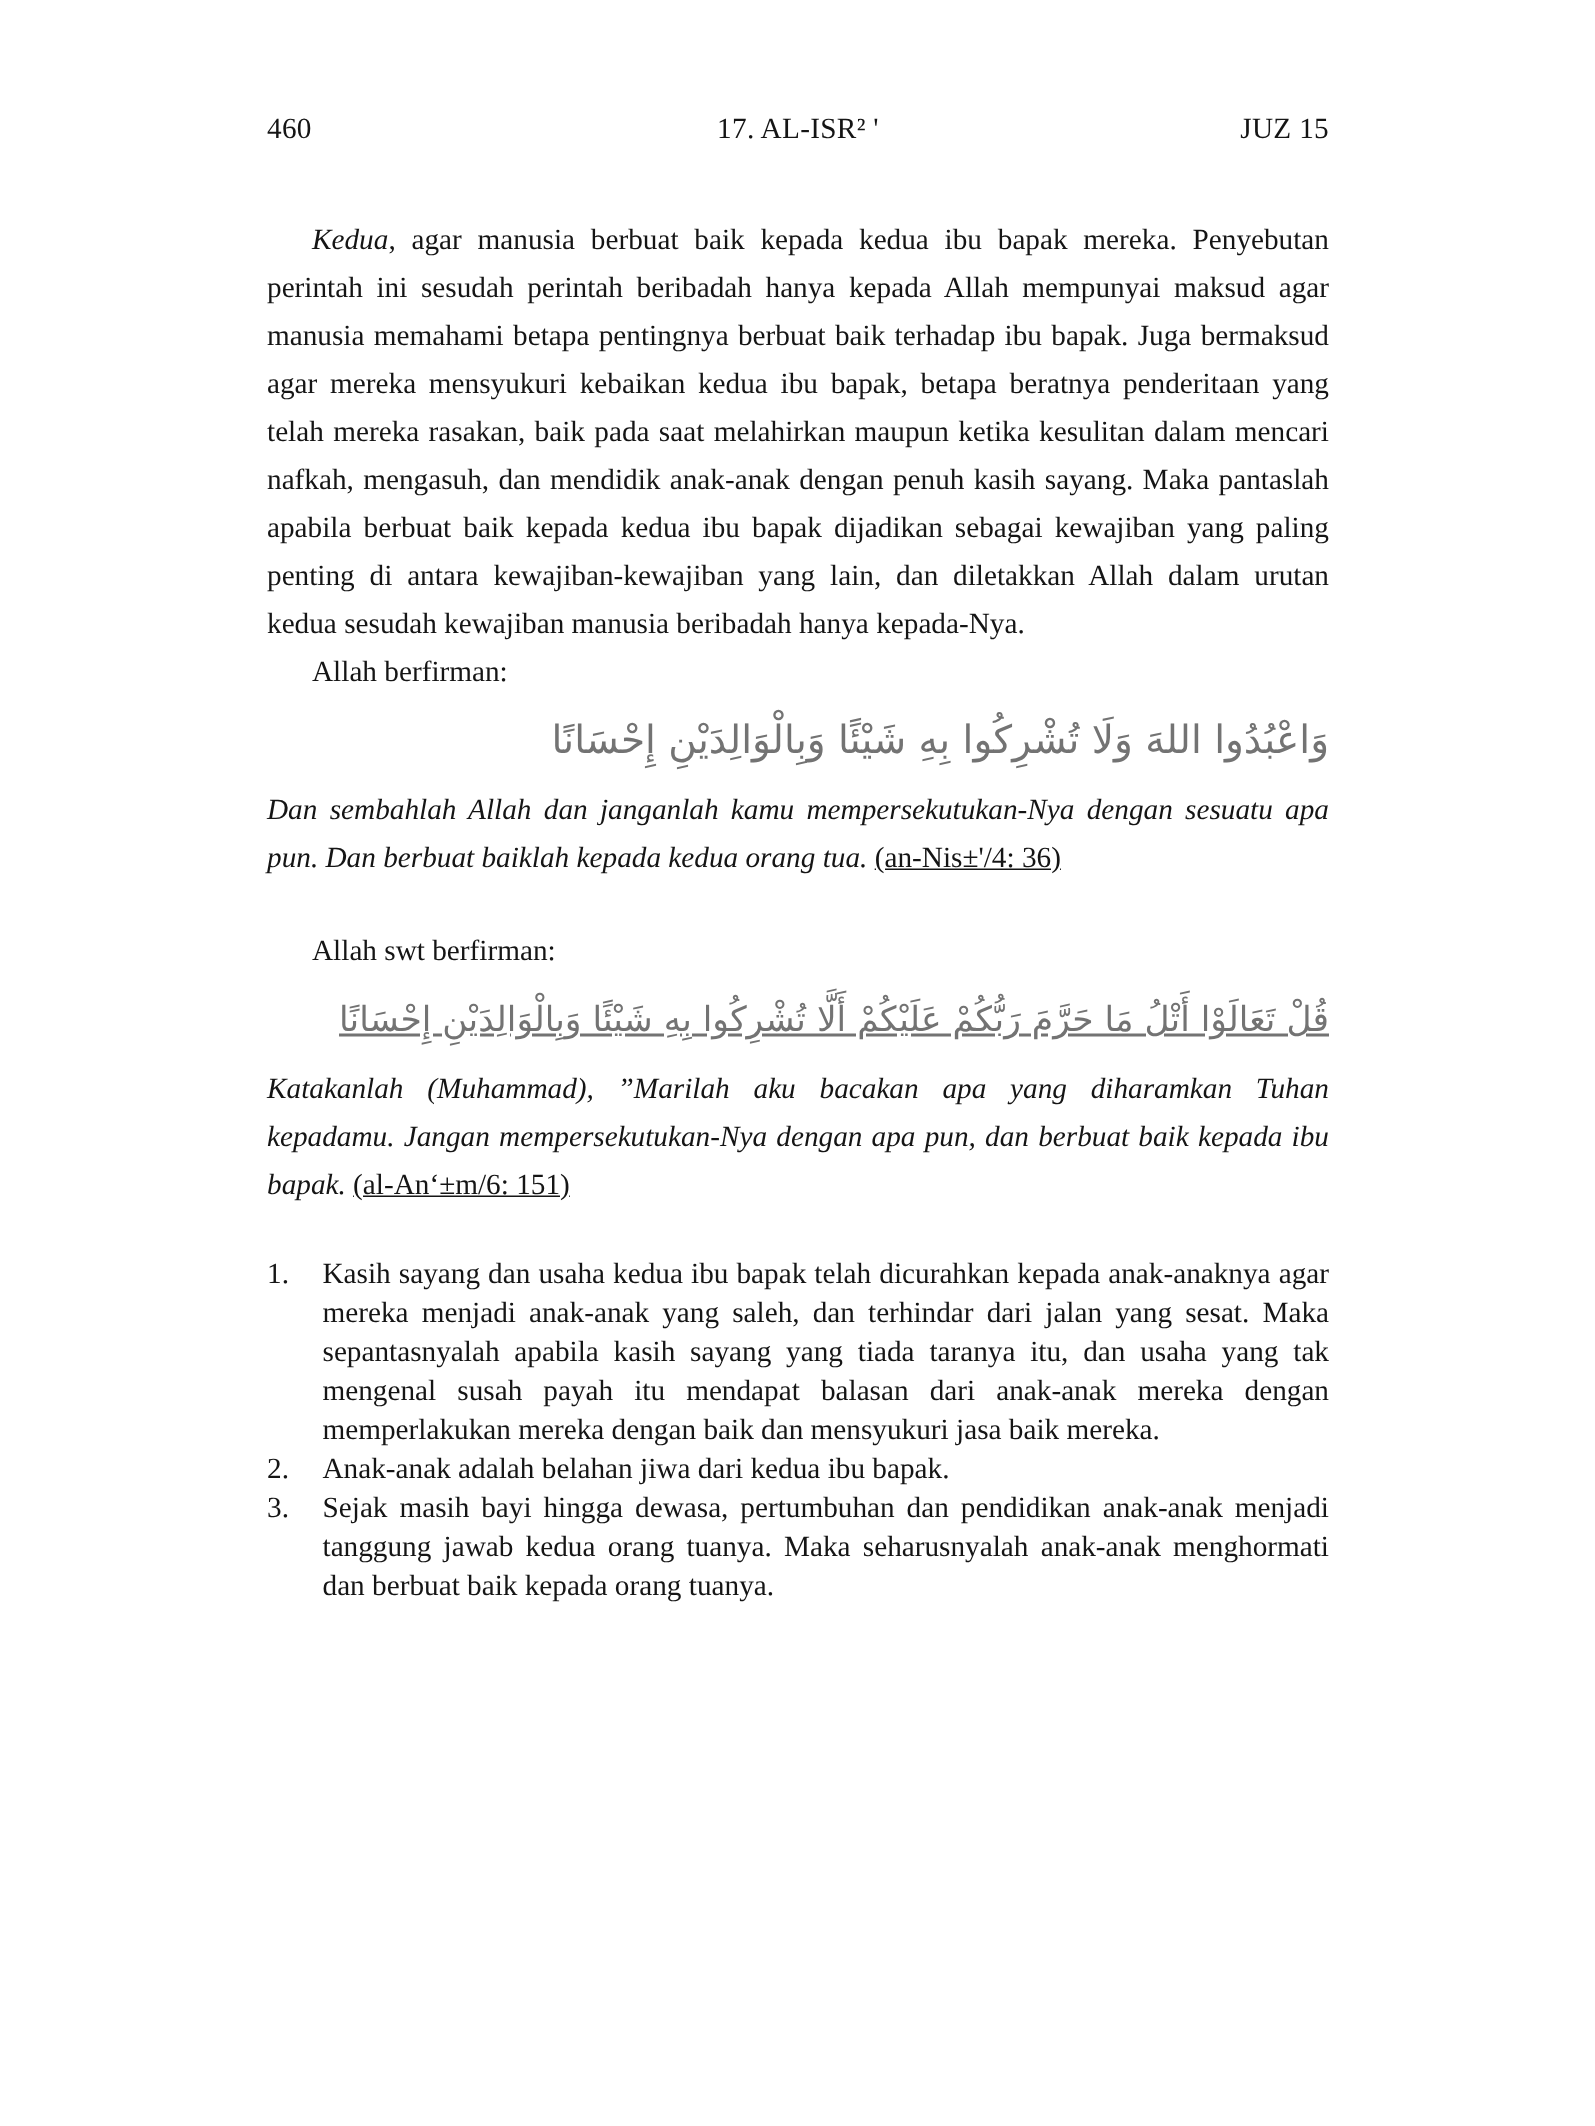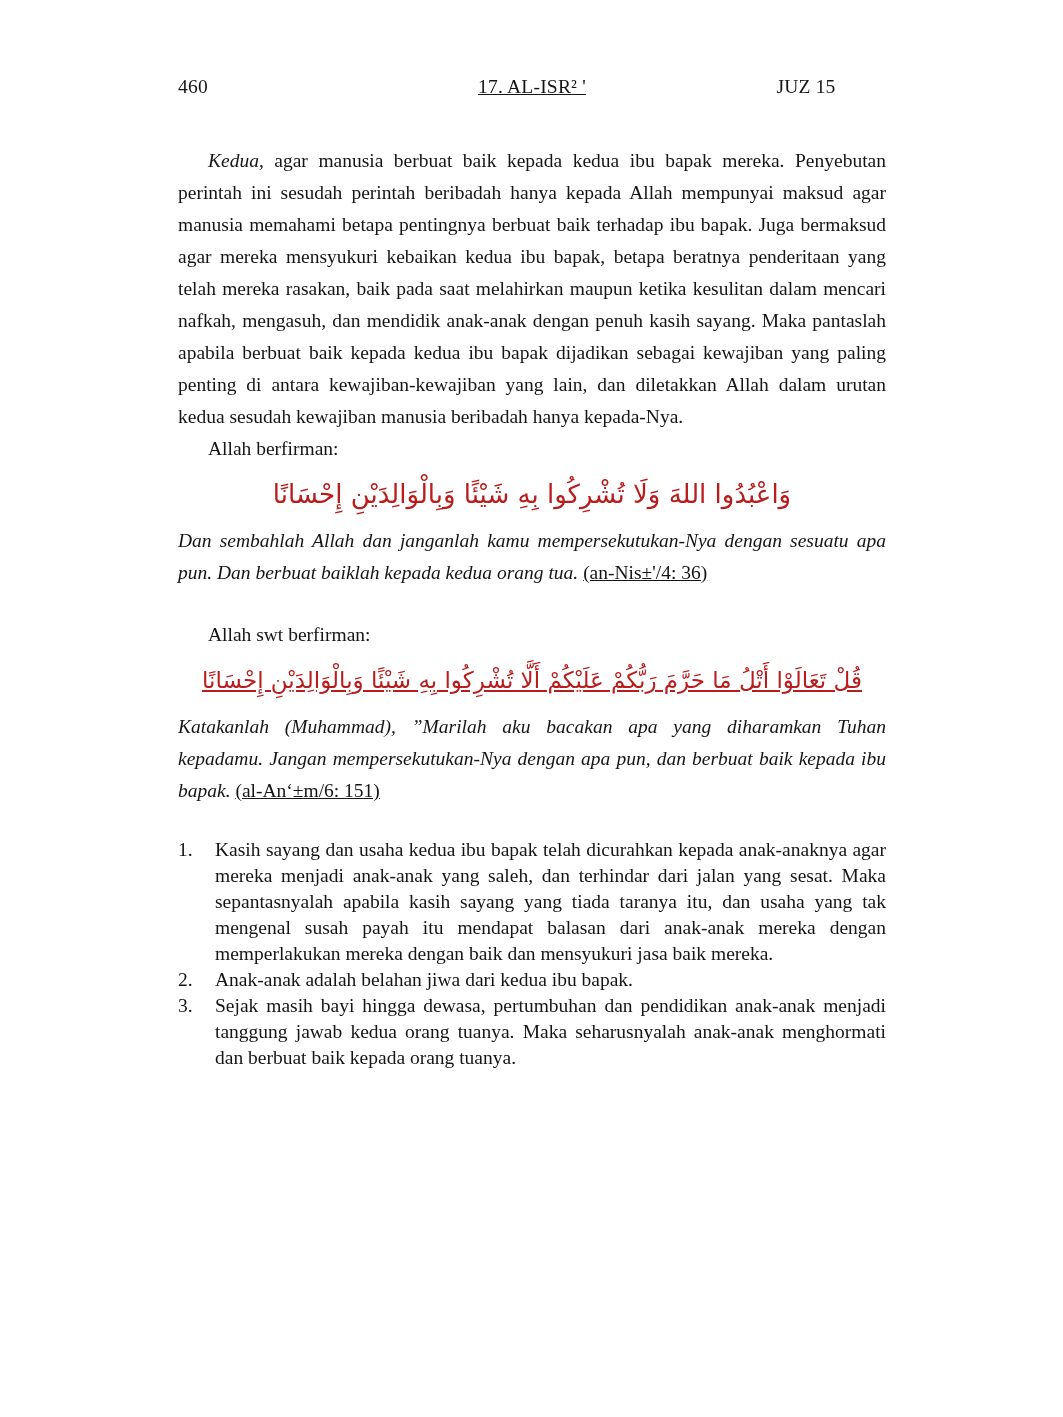--- a/index.html
+++ b/index.html
@@ -16,37 +16,36 @@
     color: #151515;
   }
   .page-header {
     display: flex;
     align-items: baseline;
     margin-bottom: 47px;
     font-size: 19.5px;
     letter-spacing: 0.2px;
   }
   .page-header .h-left  { width: 160px; text-align: left; }
-  .page-header .h-center{ flex: 1; text-align: center; text-decoration: underline; }
-  .page-header .h-right { width: 160px; text-align: center; }
+  .page-header .h-center{ flex: 1; text-align: center; }
+  .page-header .h-right { width: 160px; text-align: right; }
 
   p.body { margin: 0; text-align: justify; line-height: 32px; }
   .indent { text-indent: 30px; }
   .label { text-align: left; }
   .lead { font-style: italic; }
 
   .arabic {
     direction: rtl;
-    text-align: center;
     font-family: "DejaVu Sans", sans-serif;
     font-size: 26px;
     line-height: 46px;
     margin: 6px 0 8px 0;
     white-space: nowrap;
-    color: #b91c1c;
+    color: #737373;
   }
   .arabic.long { font-size: 23px; text-decoration: underline; }
 
   .translation .it { font-style: italic; }
   .translation .ref { font-style: normal; text-decoration: underline; }
 
   .gap { height: 30px; }
 
   .num-list { margin-top: 0; }
   .list-item { display: flex; }

